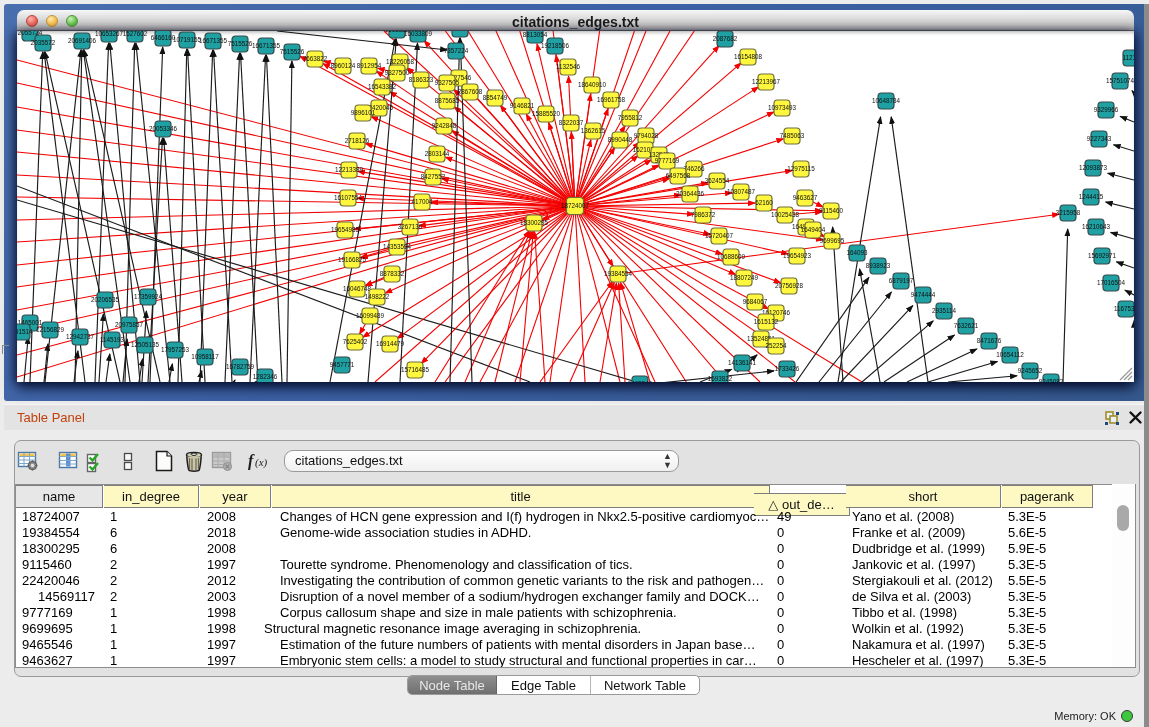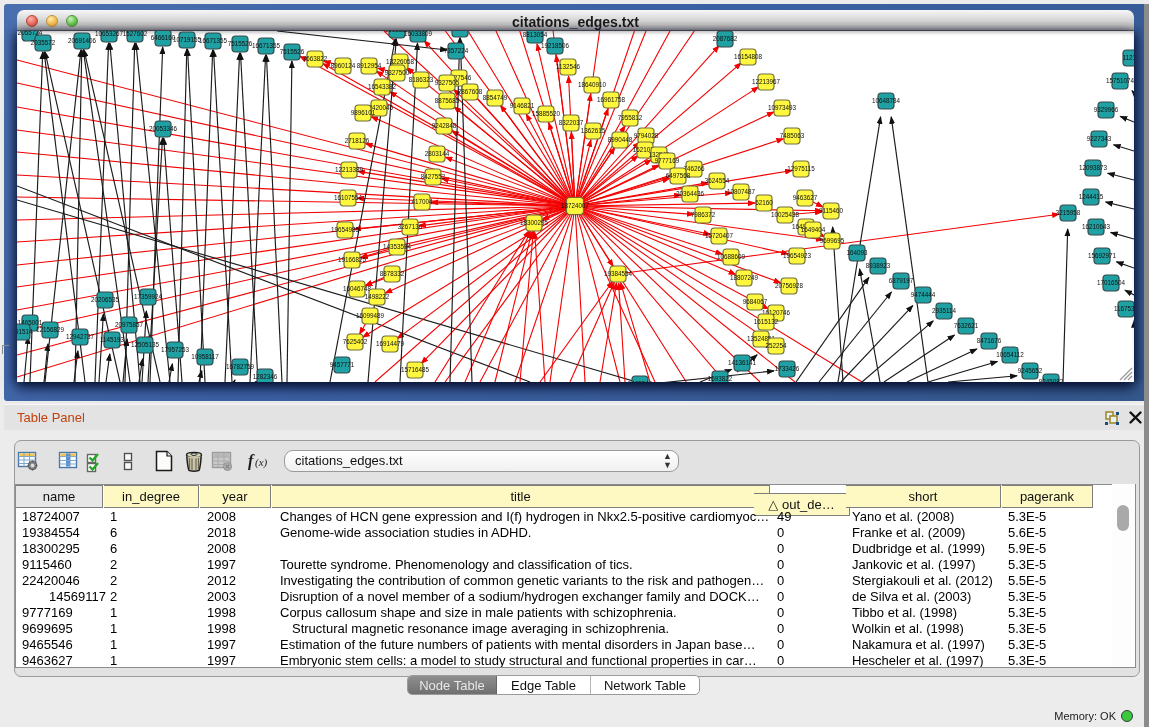--- a/index.html
+++ b/index.html
@@ -635,44 +635,44 @@
 <div class="tr" style="top:88px">
         <div class="tc" style="left:0px;width:88px;padding-left:6px;">22420046</div>
         <div class="tc" style="left:88px;width:96px;padding-left:6px;">2</div>
         <div class="tc" style="left:184px;width:72px;padding-left:7px;">2012</div>
         <div class="tc" style="left:256px;width:499px;padding-left:8px;">Investigating the contribution of common genetic variants to the risk and pathogen…</div>
         <div class="tc" style="left:755px;width:75px;padding-left:6px;">0</div>
         <div class="tc" style="left:830px;width:156px;padding-left:6px;">Stergiakouli et al. (2012)</div>
         <div class="tc" style="left:986px;width:92px;padding-left:6px;">5.5E‑5</div>
       </div>
 <div class="tr" style="top:104px">
-        <div class="tc" style="left:11px;width:88px;padding-left:22px;">14569117</div>
+        <div class="tc" style="left:0px;width:88px;padding-left:22px;">14569117</div>
         <div class="tc" style="left:88px;width:96px;padding-left:6px;">2</div>
         <div class="tc" style="left:184px;width:72px;padding-left:7px;">2003</div>
         <div class="tc" style="left:256px;width:499px;padding-left:8px;">Disruption of a novel member of a sodium/hydrogen exchanger family and DOCK…</div>
         <div class="tc" style="left:755px;width:75px;padding-left:6px;">0</div>
         <div class="tc" style="left:830px;width:156px;padding-left:6px;">de Silva et al. (2003)</div>
         <div class="tc" style="left:986px;width:92px;padding-left:6px;">5.3E‑5</div>
       </div>
 <div class="tr" style="top:120px">
         <div class="tc" style="left:0px;width:88px;padding-left:6px;">9777169</div>
         <div class="tc" style="left:88px;width:96px;padding-left:6px;">1</div>
         <div class="tc" style="left:184px;width:72px;padding-left:7px;">1998</div>
         <div class="tc" style="left:256px;width:499px;padding-left:8px;">Corpus callosum shape and size in male patients with schizophrenia.</div>
         <div class="tc" style="left:755px;width:75px;padding-left:6px;">0</div>
         <div class="tc" style="left:830px;width:156px;padding-left:6px;">Tibbo et al. (1998)</div>
         <div class="tc" style="left:986px;width:92px;padding-left:6px;">5.3E‑5</div>
       </div>
 <div class="tr" style="top:136px">
         <div class="tc" style="left:0px;width:88px;padding-left:6px;">9699695</div>
         <div class="tc" style="left:88px;width:96px;padding-left:6px;">1</div>
         <div class="tc" style="left:184px;width:72px;padding-left:7px;">1998</div>
-        <div class="tc" style="left:268px;width:499px;padding-left:8px;">Structural magnetic resonance image averaging in schizophrenia.</div>
-        <div class="tc" style="left:755px;width:75px;padding-left:6px;">0</div>
-        <div class="tc" style="left:830px;width:156px;padding-left:6px;">Wolkin et al. (1998)</div>
+        <div class="tc" style="left:240px;width:499px;padding-left:8px;">Structural magnetic resonance image averaging in schizophrenia.</div>
+        <div class="tc" style="left:755px;width:75px;padding-left:6px;">0</div>
+        <div class="tc" style="left:830px;width:156px;padding-left:6px;">Wolkin et al. (1992)</div>
         <div class="tc" style="left:986px;width:92px;padding-left:6px;">5.3E‑5</div>
       </div>
 <div class="tr" style="top:152px">
         <div class="tc" style="left:0px;width:88px;padding-left:6px;">9465546</div>
         <div class="tc" style="left:88px;width:96px;padding-left:6px;">1</div>
         <div class="tc" style="left:184px;width:72px;padding-left:7px;">1997</div>
         <div class="tc" style="left:256px;width:499px;padding-left:8px;">Estimation of the future numbers of patients with mental disorders in Japan base…</div>
         <div class="tc" style="left:755px;width:75px;padding-left:6px;">0</div>
         <div class="tc" style="left:830px;width:156px;padding-left:6px;">Nakamura et al. (1997)</div>
         <div class="tc" style="left:986px;width:92px;padding-left:6px;">5.3E‑5</div>

